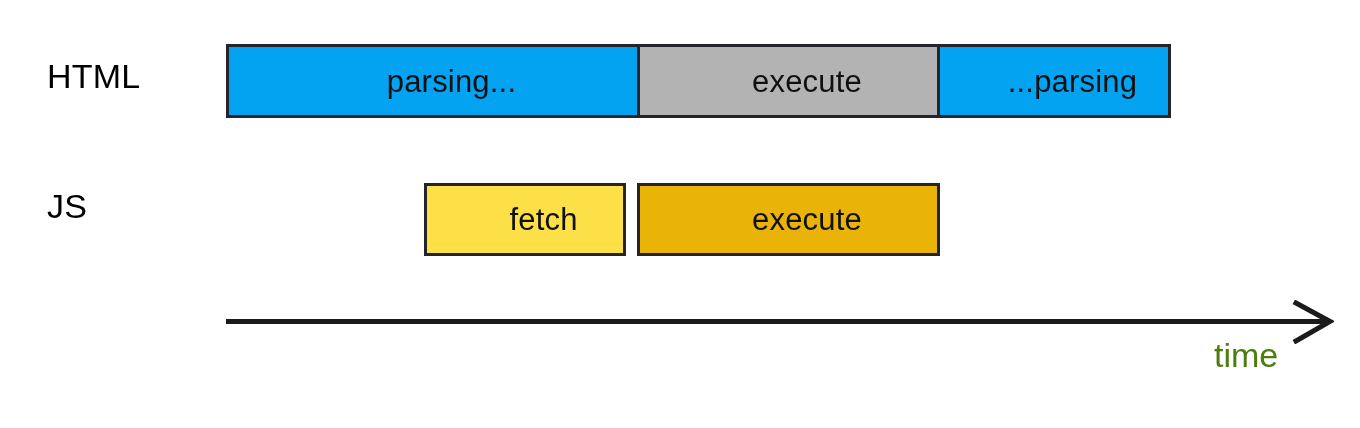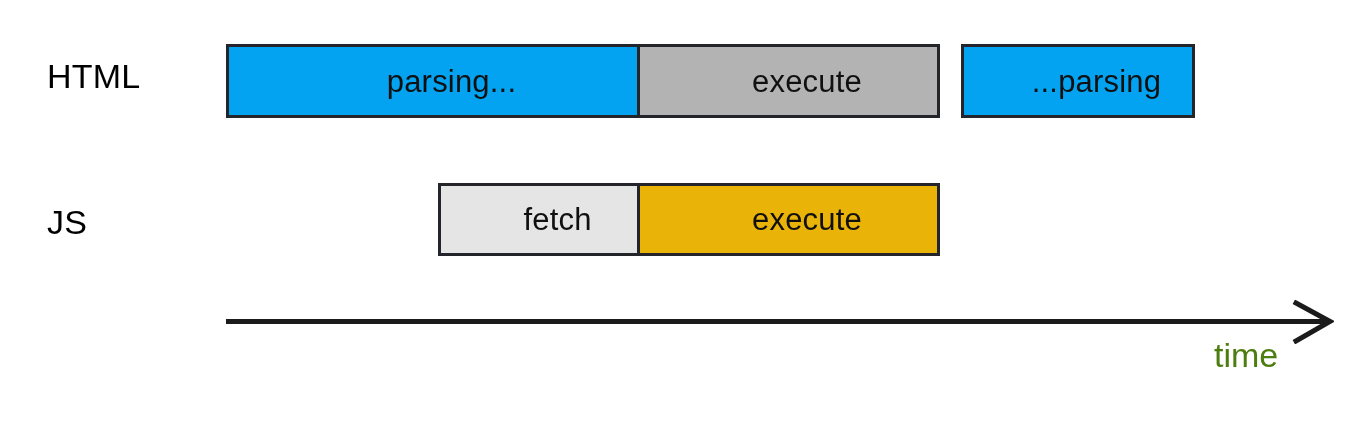--- a/index.html
+++ b/index.html
@@ -22,21 +22,21 @@
   
   .row-label {
     position: absolute;
     font-size: 34px;
     line-height: 34px;
     letter-spacing: 0.2px;
     color: #000000;
     white-space: nowrap;
   }
   #label-html { left: 47px; top: 59px; }
-  #label-js   { left: 47px; top: 205px; }
+  #label-js   { left: 47px; top: 189px; }
 
   
   .bar {
     position: absolute;
     box-sizing: border-box;
     border: 3px solid #24242b;
     display: flex;
     align-items: center;
     justify-content: center;
     font-size: 31px;
@@ -44,25 +44,25 @@
     color: #101010;
     letter-spacing: 0.2px;
     white-space: nowrap;
     padding-left: 37px;
   }
 
   
   .row-html .bar { top: 44px; height: 74px; }
   #bar-parsing-pre  { left: 226px;  width: 414px; background: #03A3F2; }
   #bar-blocked      { left: 637px;  width: 303px; background: #B3B3B3; }
-  #bar-parsing-post { left: 937px;  width: 234px; background: #03A3F2; margin-left: 24px; }
+  #bar-parsing-post { left: 937px;  width: 234px; background: #03A3F2; }
 
   
   .row-js .bar { top: 183px; height: 73px; }
-  #bar-fetch   { left: 438px; width: 202px; background: #e5e5e5; }
+  #bar-fetch   { left: 424px; width: 202px; background: #fde047; }
   #bar-execute { left: 637px; width: 303px; background: #eab308; }
 
   
   #axis {
     position: absolute;
     left: 226px;
     top: 319px;
     width: 1104px;
     height: 5px;
     background: #1b1b1b;

